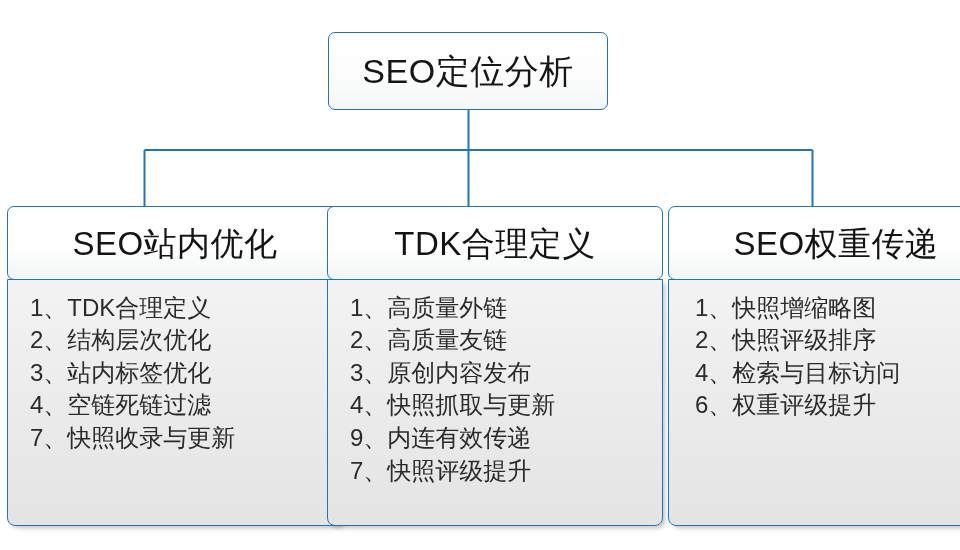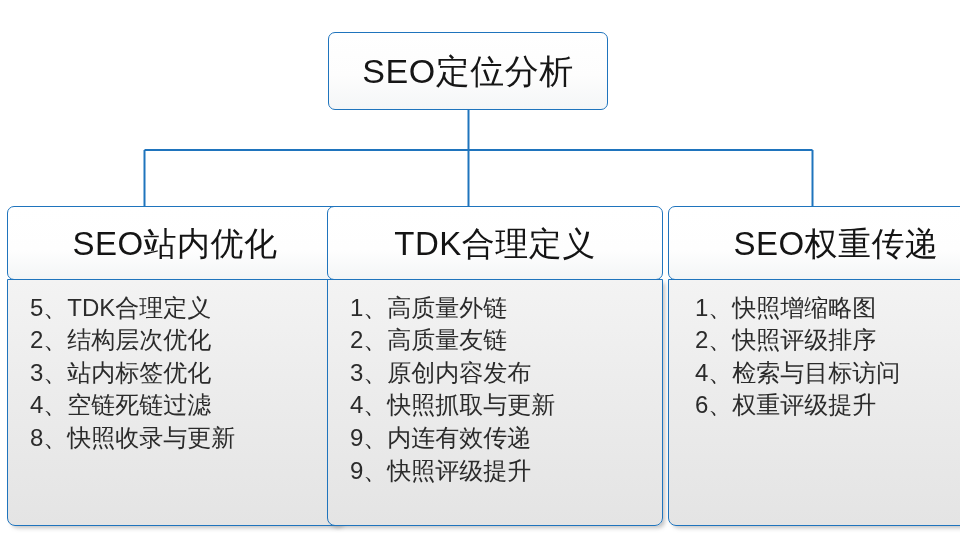--- a/index.html
+++ b/index.html
@@ -129,41 +129,41 @@
   <div class="root-node">
     <span class="root-label">SEO定位分析</span>
   </div>
 
   <div class="column col-1">
     <div class="col-header">
       <span class="col-header-label">SEO站内优化</span>
     </div>
     <div class="col-body">
       <ul class="item-list">
-        <li class="item">5、TDK合理定义</li>
+        <li class="item">1、TDK合理定义</li>
         <li class="item">2、结构层次优化</li>
         <li class="item">3、站内标签优化</li>
         <li class="item">4、空链死链过滤</li>
-        <li class="item">8、快照收录与更新</li>
+        <li class="item">7、快照收录与更新</li>
       </ul>
     </div>
   </div>
 
   <div class="column col-2">
     <div class="col-header">
       <span class="col-header-label">TDK合理定义</span>
     </div>
     <div class="col-body">
       <ul class="item-list">
         <li class="item">1、高质量外链</li>
         <li class="item">2、高质量友链</li>
         <li class="item">3、原创内容发布</li>
         <li class="item">4、快照抓取与更新</li>
         <li class="item">9、内连有效传递</li>
-        <li class="item">9、快照评级提升</li>
+        <li class="item">7、快照评级提升</li>
       </ul>
     </div>
   </div>
 
   <div class="column col-3">
     <div class="col-header">
       <span class="col-header-label">SEO权重传递</span>
     </div>
     <div class="col-body">
       <ul class="item-list">

